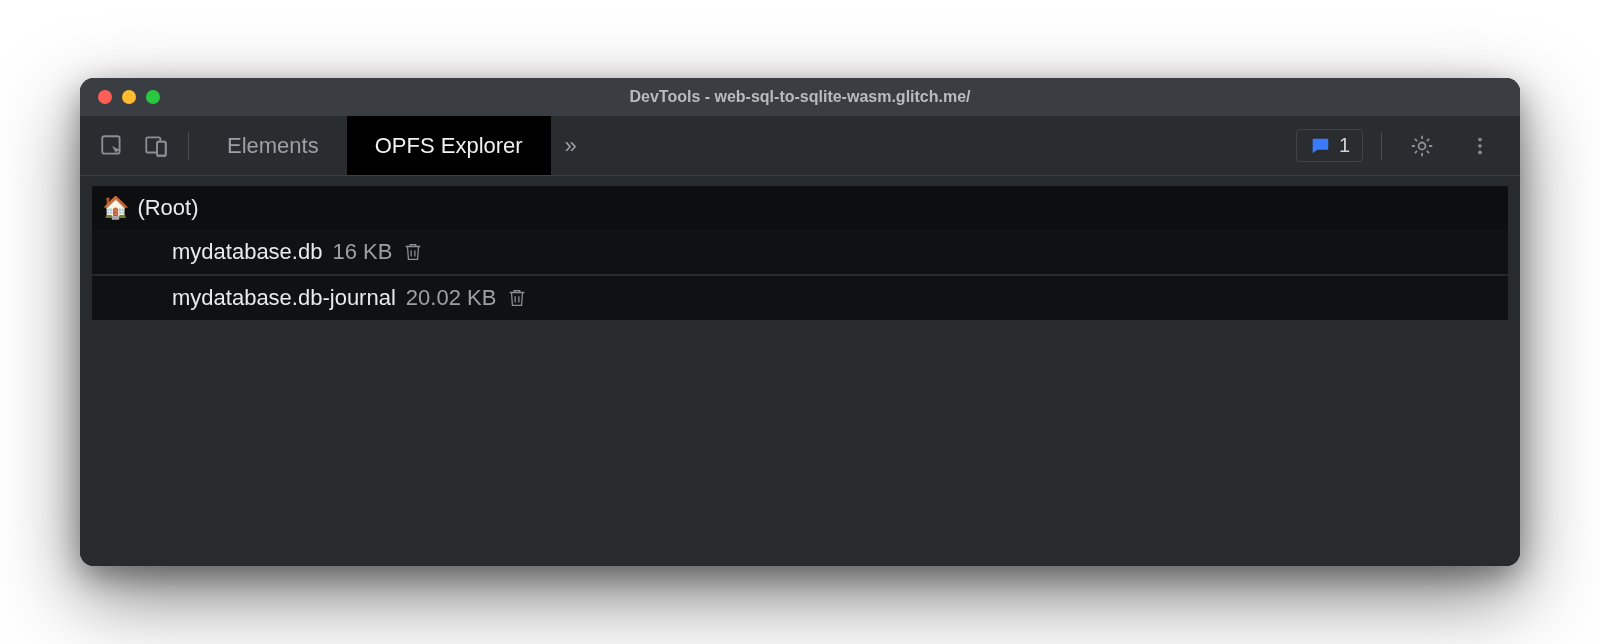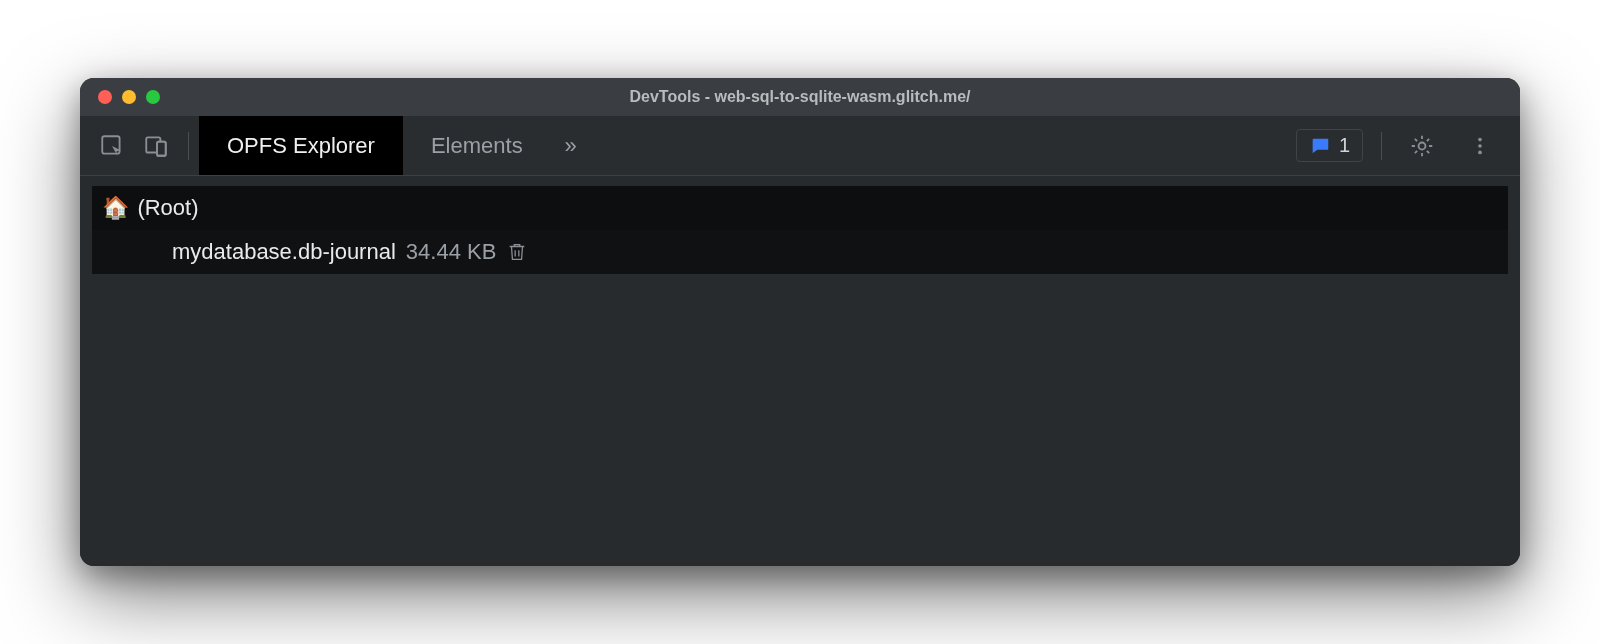--- a/index.html
+++ b/index.html
@@ -102,21 +102,21 @@
   }
   .tree-row {
     display:flex; align-items:center;
     height: 44px;
     padding: 0 10px;
     font-size: 22px;
     color:#e8eaed;
   }
   .tree-row.root { background:#0d0e0f; }
   .tree-row.file { background:#101113; padding-left: 80px; }
-  .tree-row.file + .tree-row.file { margin-top: 20px; align-items: center; }
+  .tree-row.file + .tree-row.file { margin-top: 2px; align-items: center; }
   .tree-row .size { color:#9aa0a6; margin-left: 10px; }
   .tree-row .fname { color:#e8eaed; }
   .home-ico { margin-right: 8px; font-size: 22px; }
   .trash { margin-left: 10px; display:inline-flex; }
   .trash svg { color:#8a8f95; }
 </style>
 </head>
 <body>
 
 <div class="window">
@@ -140,22 +140,22 @@
     <div class="tool-icon">
       <svg width="26" height="26" viewBox="0 0 24 24" fill="none" stroke="currentColor" stroke-width="1.7">
         <rect x="3" y="4" width="13" height="14" rx="1.5"></rect>
         <rect x="13" y="8" width="8" height="13" rx="1.5" fill="#2a2d30"></rect>
         <rect x="13" y="8" width="8" height="13" rx="1.5"></rect>
       </svg>
     </div>
     <div class="sep"></div>
 
     <div class="tabs">
+      <div class="tab">Elements</div>
       <div class="tab active">OPFS Explorer</div>
-      <div class="tab">Elements</div>
       <div class="more-tabs">»</div>
     </div>
 
     <div class="spacer"></div>
 
     <div class="right-tools">
       <div class="issue-badge">
         <svg width="22" height="22" viewBox="0 0 24 24" fill="currentColor">
           <path d="M4 4h16a1 1 0 0 1 1 1v10a1 1 0 0 1-1 1H9l-5 4V5a1 1 0 0 1 1-1z"></path>
         </svg>
@@ -177,26 +177,36 @@
       </div>
     </div>
   </div>
 
   <div class="content">
     <div class="tree-row root">
       <span class="home-ico">🏠</span>
       <span>(Root)</span>
     </div>
 
-
     <div class="tree-row file">
-      <span class="fname">mydatabase.db-journal</span>
-      <span class="size">34.44 KB</span>
+      <span class="fname">mydatabase.db</span>
+      <span class="size">16 KB</span>
       <span class="trash">
         <svg width="22" height="22" viewBox="0 0 24 24" fill="none" stroke="currentColor" stroke-width="1.4">
           <path d="M4 6h16M9 6V4h6v2M6 6l1 14h10l1-14"></path>
           <path d="M10 10v7M14 10v7"></path>
         </svg>
       </span>
     </div>
+
+    <div class="tree-row file">
+      <span class="fname">mydatabase.db-journal</span>
+      <span class="size">20.02 KB</span>
+      <span class="trash">
+        <svg width="22" height="22" viewBox="0 0 24 24" fill="none" stroke="currentColor" stroke-width="1.4">
+          <path d="M4 6h16M9 6V4h6v2M6 6l1 14h10l1-14"></path>
+          <path d="M10 10v7M14 10v7"></path>
+        </svg>
+      </span>
+    </div>
   </div>
 
 </div>
 
 </body></html>

